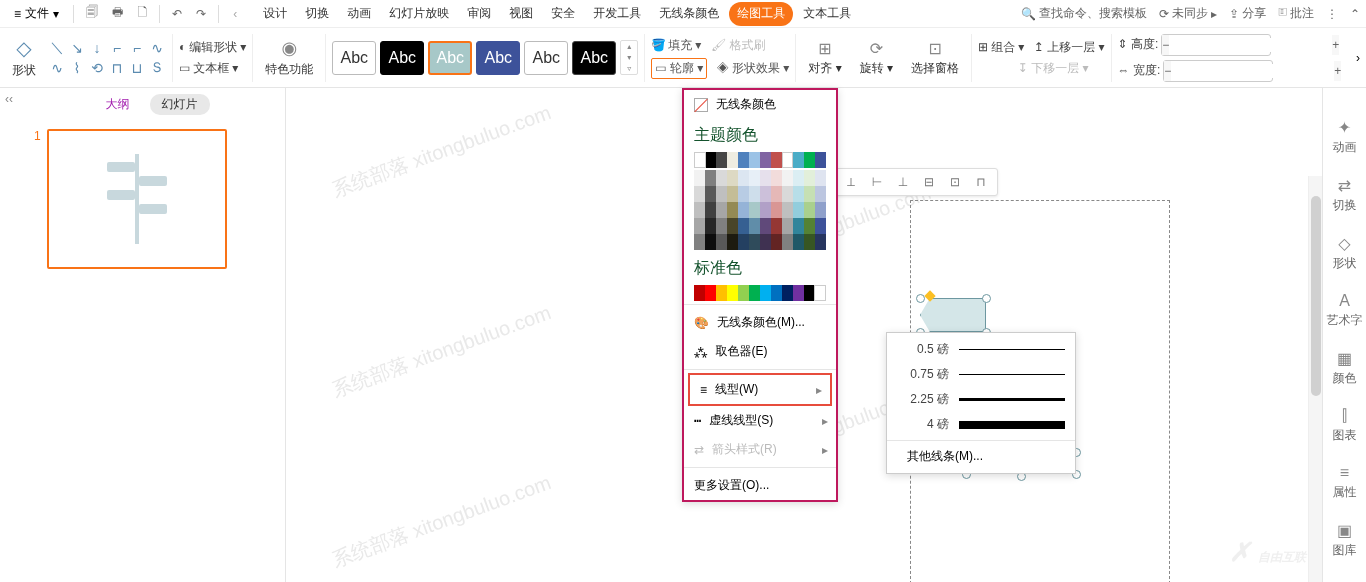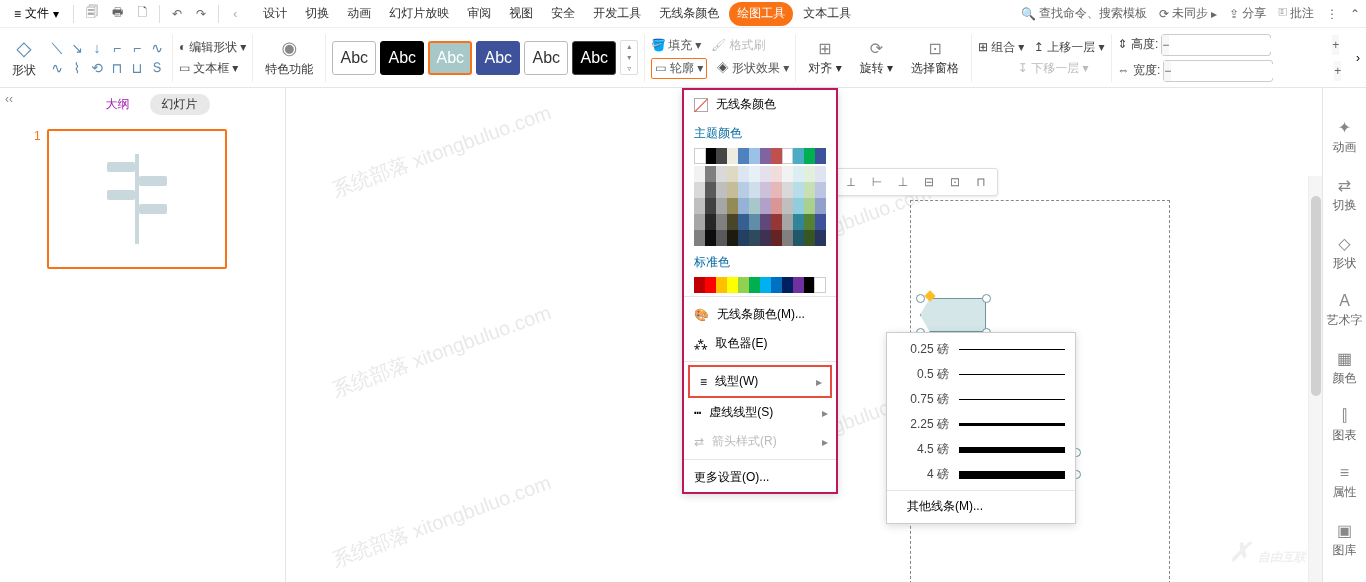--- a/index.html
+++ b/index.html
@@ -63,21 +63,21 @@
 .handle{position:absolute;width:9px;height:9px;border:1px solid #6d97a0;background:#fff;border-radius:50%}
 .yellow-d{position:absolute;width:8px;height:8px;background:#fbbf24;transform:rotate(45deg)}
 .rotate-h{position:absolute;width:14px;height:14px;border:1px solid #6d97a0;border-radius:50%;background:#fff;display:flex;align-items:center;justify-content:center;color:#6d97a0;font-size:9px}
 .right-panel{width:44px;border-left:1px solid #e5e5e5;display:flex;flex-direction:column;align-items:center;padding-top:30px;gap:20px}
 .right-panel .ritem{display:flex;flex-direction:column;align-items:center;gap:2px;color:#666;cursor:pointer;font-size:11px}
 .right-panel .ricon{font-size:16px;color:#888}
 .outline-dd{position:absolute;left:682px;top:88px;width:156px;background:#fff;border:2px solid #be185d;box-shadow:0 2px 8px rgba(0,0,0,.15);z-index:100}
 .dd-row{display:flex;align-items:center;gap:8px;padding:6px 10px;cursor:pointer;position:relative}
 .dd-row.hl{border:2px solid #e74c3c;margin:0 4px}
 .dd-row .chev-r{position:absolute;right:8px;color:#888}
-.dd-sec-title{padding:6px 10px;color:#0369a1;font-size:12px}
+.dd-sec-title{padding:6px 10px;color:#14532d;font-size:16px}
 .dd-sep{height:1px;background:#e5e5e5;margin:3px 0}
 .color-row{display:flex;gap:0;padding:0 10px}
 .color-row .sw{width:16px;height:16px;cursor:pointer}
 .color-grid{display:flex;flex-direction:column;gap:0;padding:2px 10px}
 .no-line-icon{width:14px;height:14px;border:1px solid #aaa;position:relative}
 .no-line-icon::after{content:"";position:absolute;width:18px;height:1px;background:#e74c3c;top:6px;left:-3px;transform:rotate(-45deg)}
 .weight-dd{position:absolute;left:886px;top:332px;width:190px;background:#fff;border:1px solid #ccc;box-shadow:0 2px 8px rgba(0,0,0,.15);z-index:101;padding:4px 0}
 .w-row{display:flex;align-items:center;gap:10px;padding:4px 10px;cursor:pointer}
 .w-row.sel{border:2px solid #e74c3c;margin:0 4px;background:#e8e8e8}
 .w-label{width:52px;text-align:right;color:#444}
@@ -456,40 +456,32 @@
       <span class="chev-r">▸</span>
     </div>
   <div class="dd-sep"></div>
   <div class="dd-row">
       <span>更多设置(O)...</span>
     </div>
 </div>
 
 <div class="weight-dd" id="weight-dd">
     <div class="w-row">
-      <div class="w-label">0.25 磅</div>
-      <div class="w-line" style="height: 1px;"></div>
-    </div>
-    <div class="w-row">
       <div class="w-label">0.5 磅</div>
       <div class="w-line" style="height: 1px;"></div>
     </div>
     <div class="w-row">
       <div class="w-label">0.75 磅</div>
       <div class="w-line" style="height: 1px;"></div>
     </div>
     <div class="w-row">
       <div class="w-label">2.25 磅</div>
       <div class="w-line" style="height: 3px;"></div>
     </div>
     <div class="w-row">
-      <div class="w-label">4.5 磅</div>
-      <div class="w-line" style="height: 6px;"></div>
-    </div>
-    <div class="w-row">
       <div class="w-label">4 磅</div>
       <div class="w-line" style="height: 8px;"></div>
     </div>
     <div class="dd-sep"></div>
     <div class="w-row">
       <div style="padding-left: 10px;">其他线条(M)...</div>
     </div>
   </div>
 
 <div class="brand-wm">✗ <span>自由互联</span></div>

